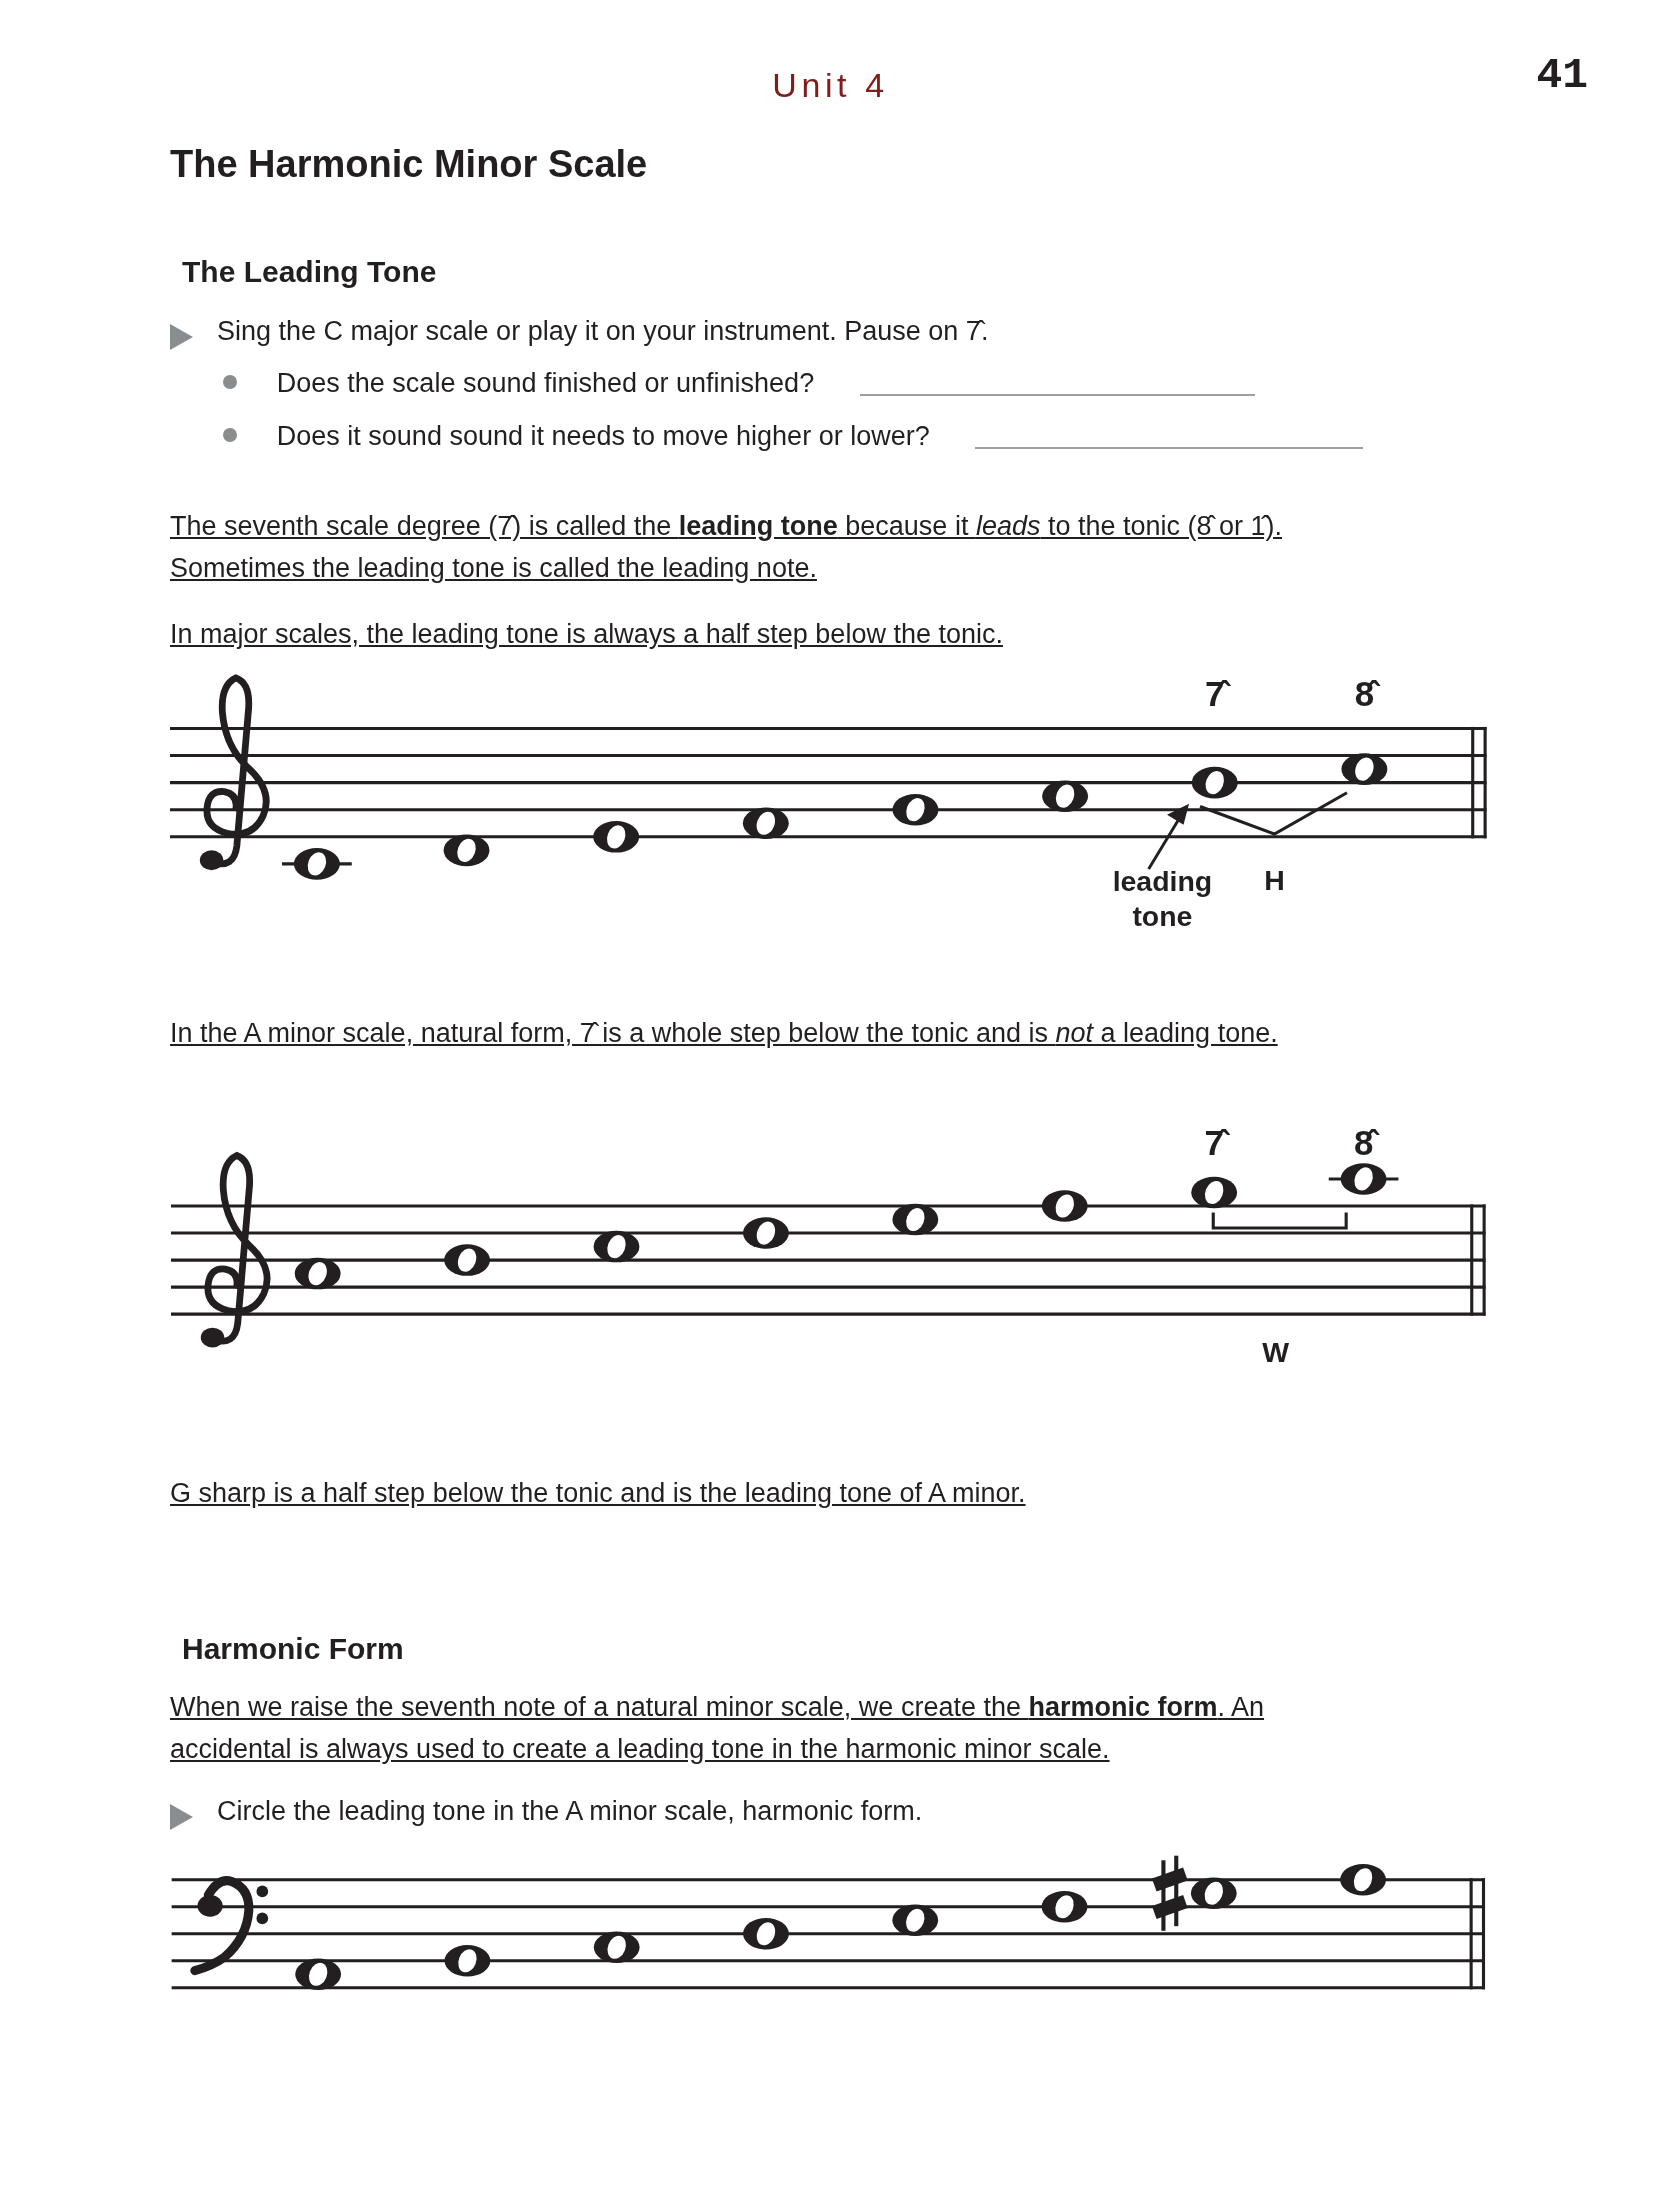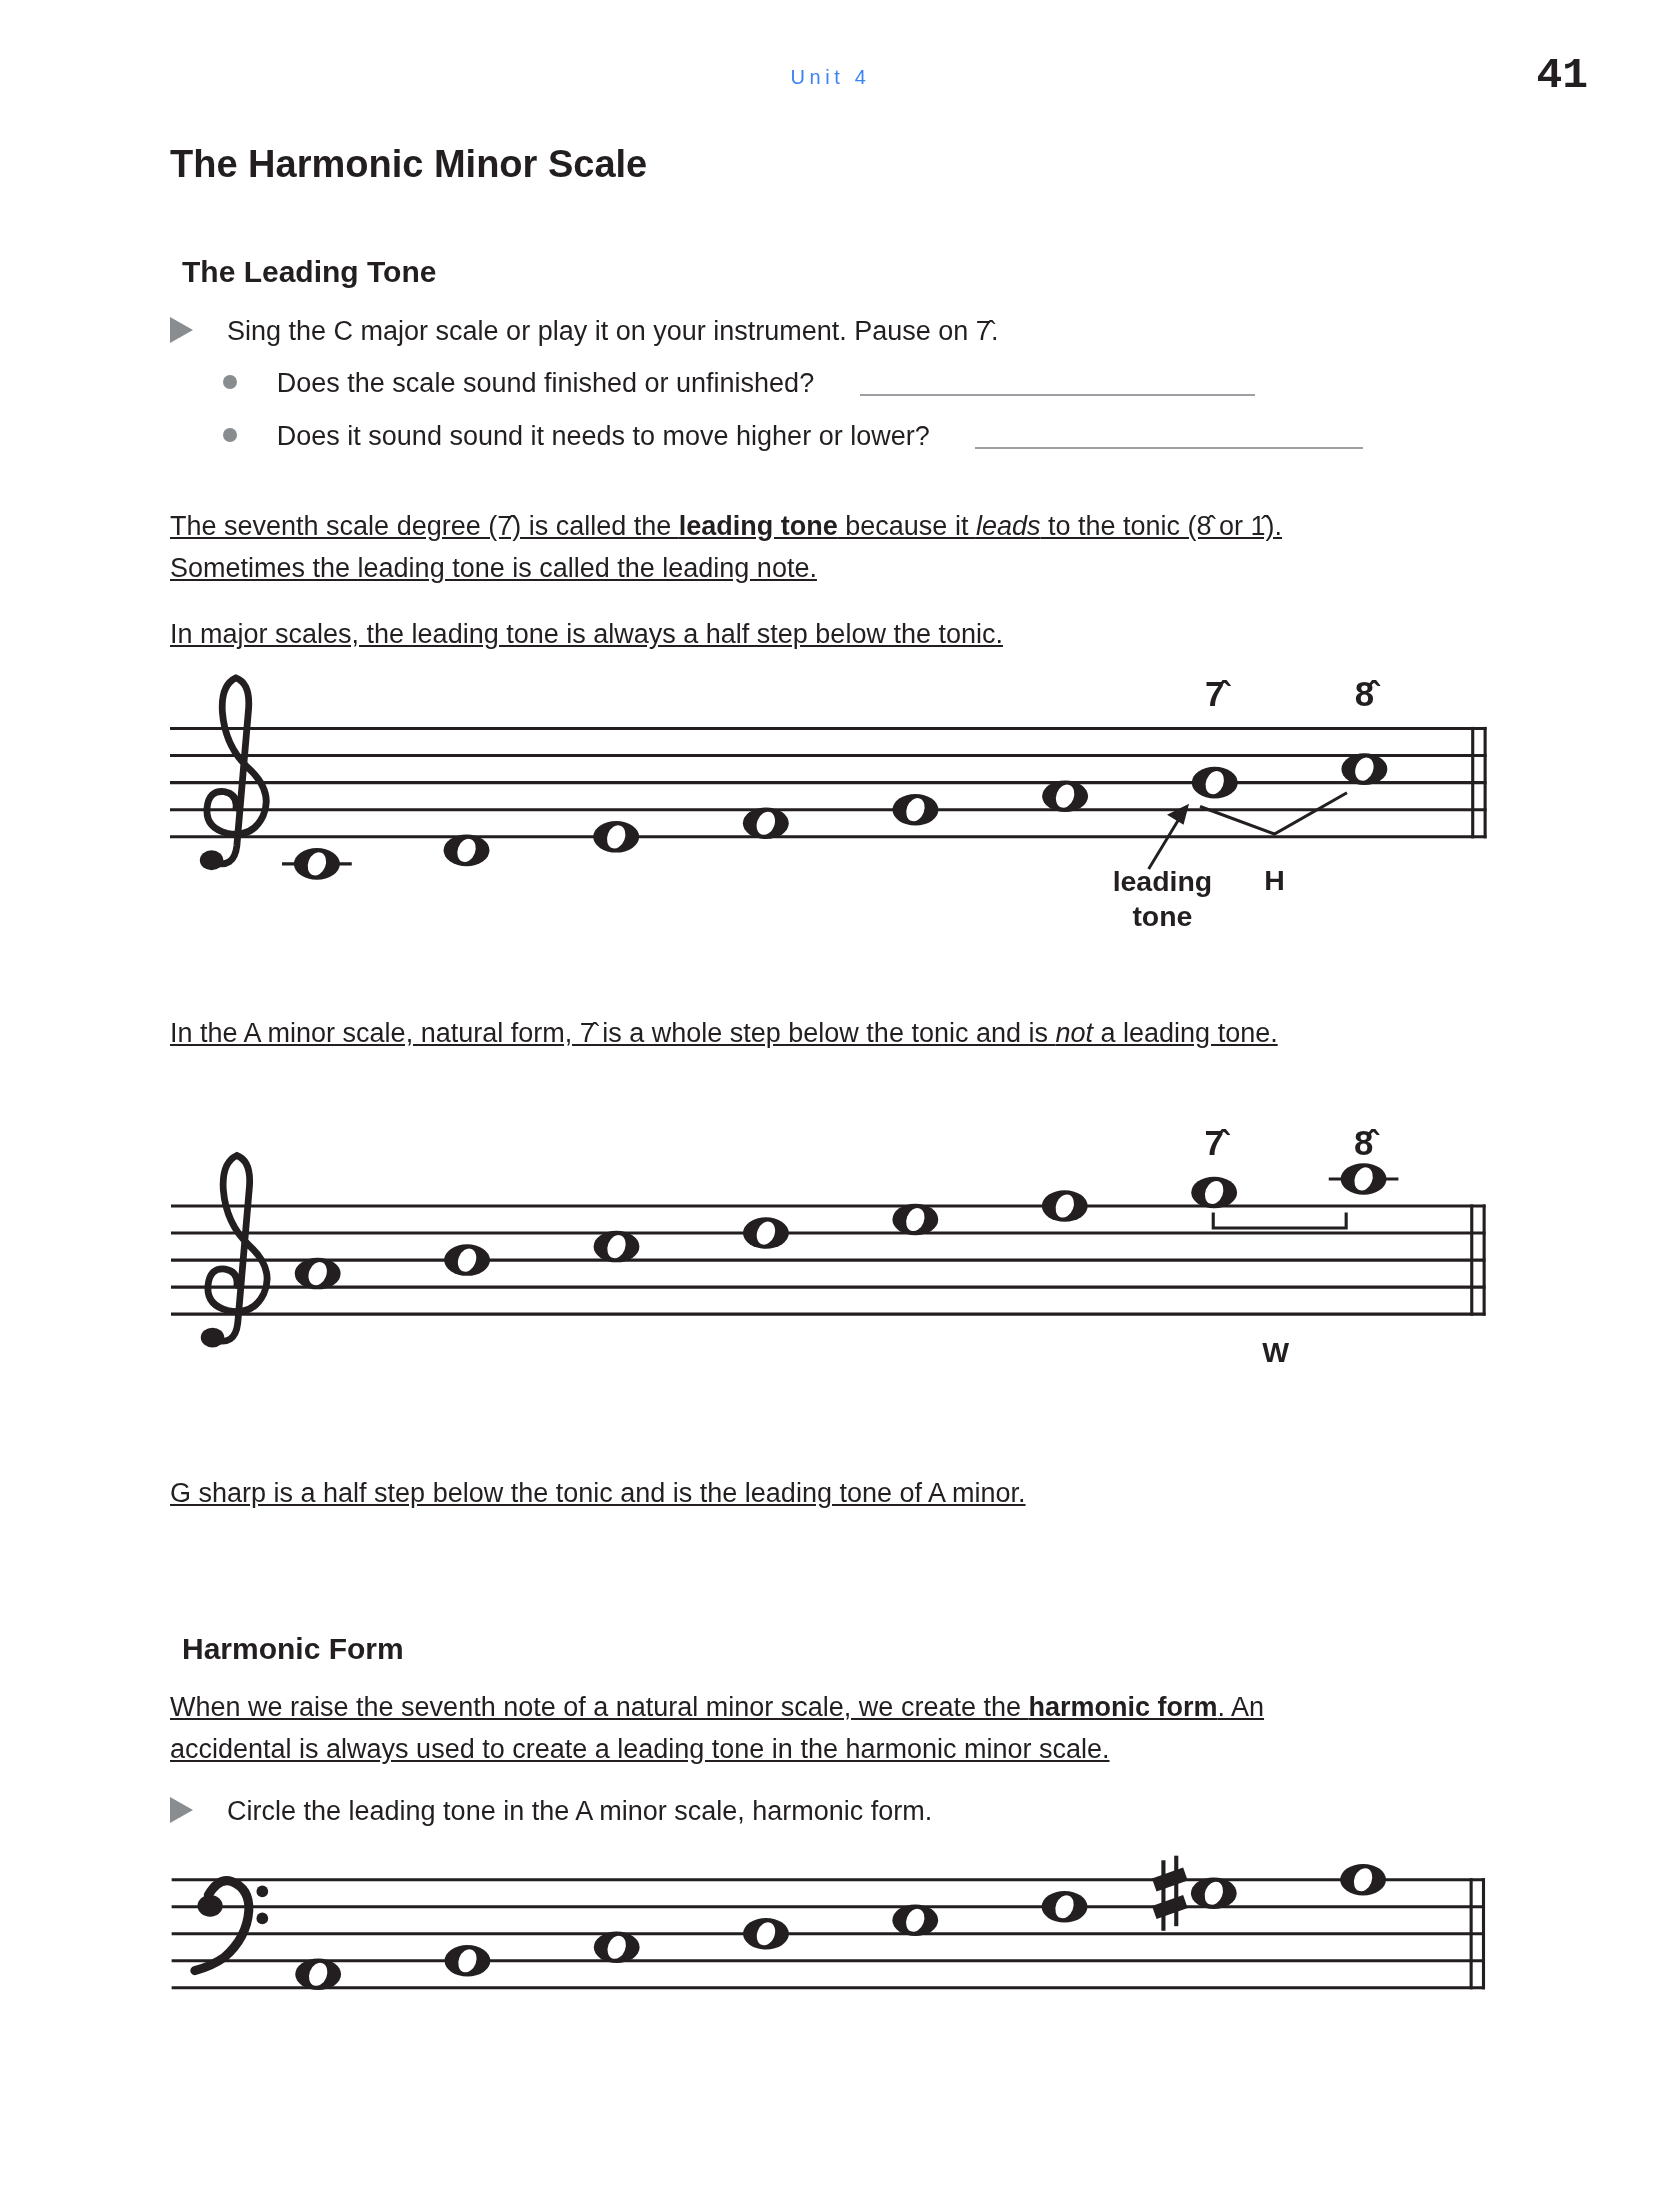--- a/index.html
+++ b/index.html
@@ -1,27 +1,27 @@
 <!DOCTYPE html>
 <html style="font-size:14.7px"><head>
 <meta charset="utf-8">
 <style>
   html,body{margin:0;padding:0;background:#ffffff;}
   .page{
     position:relative;width:1661px;height:2211px;background:#ffffff;
     font-family:"Liberation Sans","DejaVu Sans",sans-serif;color:#231f20;overflow:hidden;
   }
   .page>*{position:absolute;left:170px;}
-  .unit-header{left:0;top:66px;width:1661px;text-align:center;font-size:20px;
-    letter-spacing:4.6px;color:#3b82f6;}
+  .unit-header{left:0;top:66px;width:1661px;text-align:center;font-size:34px;
+    letter-spacing:4.6px;color:#7f1d1d;}
   .page-number{left:auto;right:73px;top:51px;font-size:43px;font-weight:bold;font-family:Liberation Mono, monospace;}
   .doc-title{top:143px;margin:0;font-size:38px;font-weight:bold;}
   .h2{margin:12px;font-size:30px;font-weight:bold;}
   .para{margin:0;font-size:27px;line-height:42px;width:1322px;text-decoration:underline;}
-  .instr{display:flex;gap:34px;font-size:27px;width:1341px;line-height:37px;}
+  .instr{display:flex;gap:24px;font-size:27px;width:1341px;line-height:37px;align-items:flex-end;}
   .tri{width:0;height:0;border-top:13.8px solid transparent;border-bottom:13.8px solid transparent;
     border-left:23px solid #8a8d8f;margin-top:3.7px;flex:none;}
   .qline{left:223px;display:flex;gap:40px;font-size:27px;line-height:37px;width:1286px;}
   .dot{width:13.8px;height:13.8px;border-radius:50%;background:#8a8d8f;margin-top:10px;flex:none;}
   .blank{display:inline-block;border-bottom:2.3px solid #9d9fa2;position:relative;top:7.3px;
     flex:none;margin-left:5.5px;height:22px;}
   .blank1{width:395px;}
   .blank2{width:388px;}
   .rt-b{font-weight:bold;}
   .rt-i{font-style:italic;}

